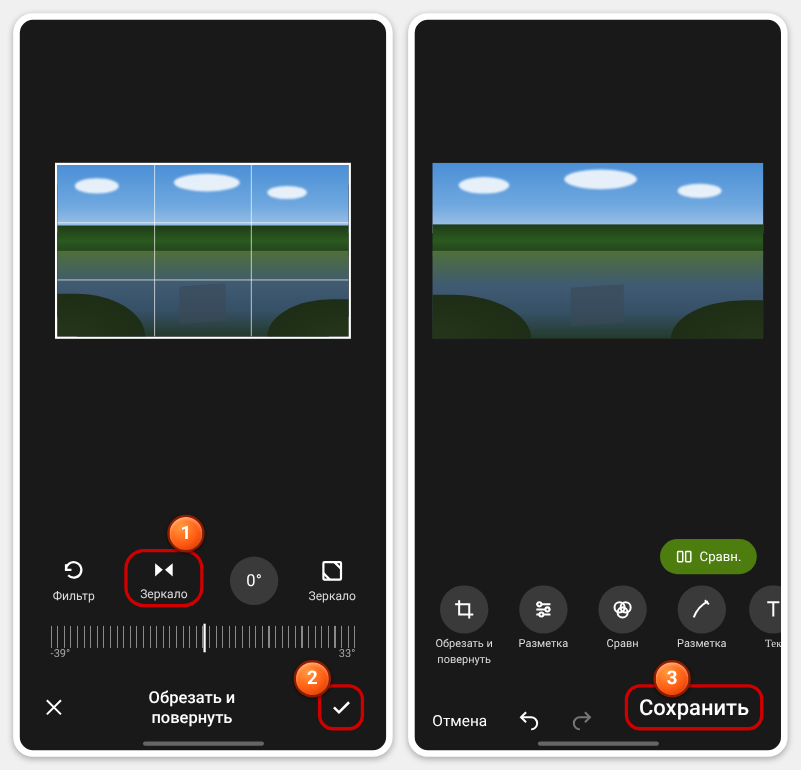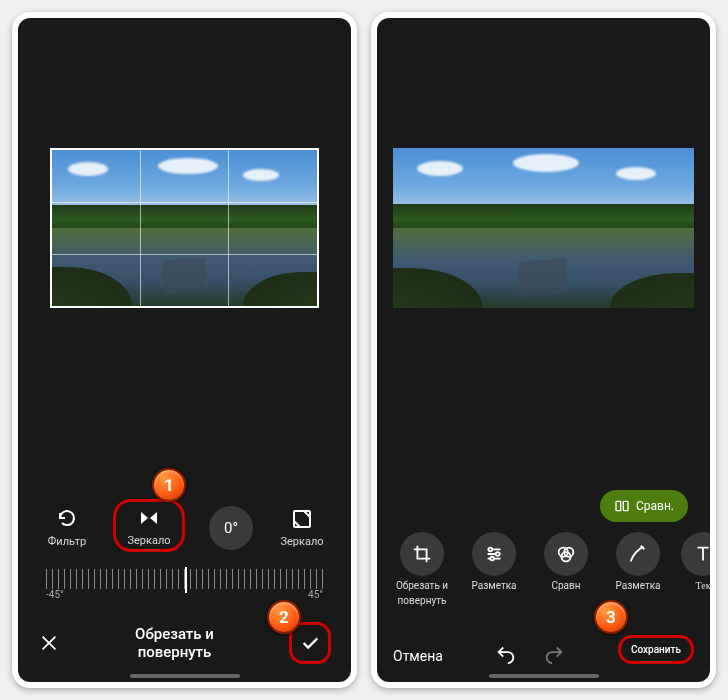--- a/index.html
+++ b/index.html
@@ -201,21 +201,21 @@
   .p2-bottom {
     position:absolute; left:0; right:0; bottom:18px;
     display:flex; align-items:flex-end; justify-content:space-between;
     padding:0 16px;
   }
   .p2-bottom .mid { display:flex; gap:26px; font-size:18px; }
   .save-hl {
     border:3px solid #d10000;
     border-radius:14px;
     padding:6px 10px;
-    font-size:10px; font-weight:500;
+    font-size:20px; font-weight:500;
   }
 
   
   .callout {
     position:absolute;
     width:30px; height:30px;
     border-radius:50%;
     background: radial-gradient(circle at 35% 30%, #ff9a40 0%, #ff5b12 55%, #c62c00 100%);
     border:2px solid #8a1d00;
     box-shadow: 0 1px 3px rgba(0,0,0,.6), inset 0 2px 3px rgba(255,255,255,.4);
@@ -288,22 +288,22 @@
             <rect x="4" y="4" width="16" height="16" rx="1"></rect>
             <path d="M14 4l6 6M4 14l6 6"></path>
           </svg>
           <span class="label">Зеркало</span>
         </div>
       </div>
 
       <div class="p1-ruler">
         <div class="ruler-track"></div>
         <div class="ruler-labels">
-          <span>-45°</span>
-          <span>45°</span>
+          <span>-39°</span>
+          <span>33°</span>
         </div>
       </div>
 
       <div class="p1-bottom">
         <div>
           <svg width="22" height="22" viewBox="0 0 24 24" fill="none" stroke="#fff" stroke-width="2">
             <path d="M5 5l14 14M19 5L5 19"></path>
           </svg>
         </div>
         <div class="title">Обрезать и повернуть</div>

